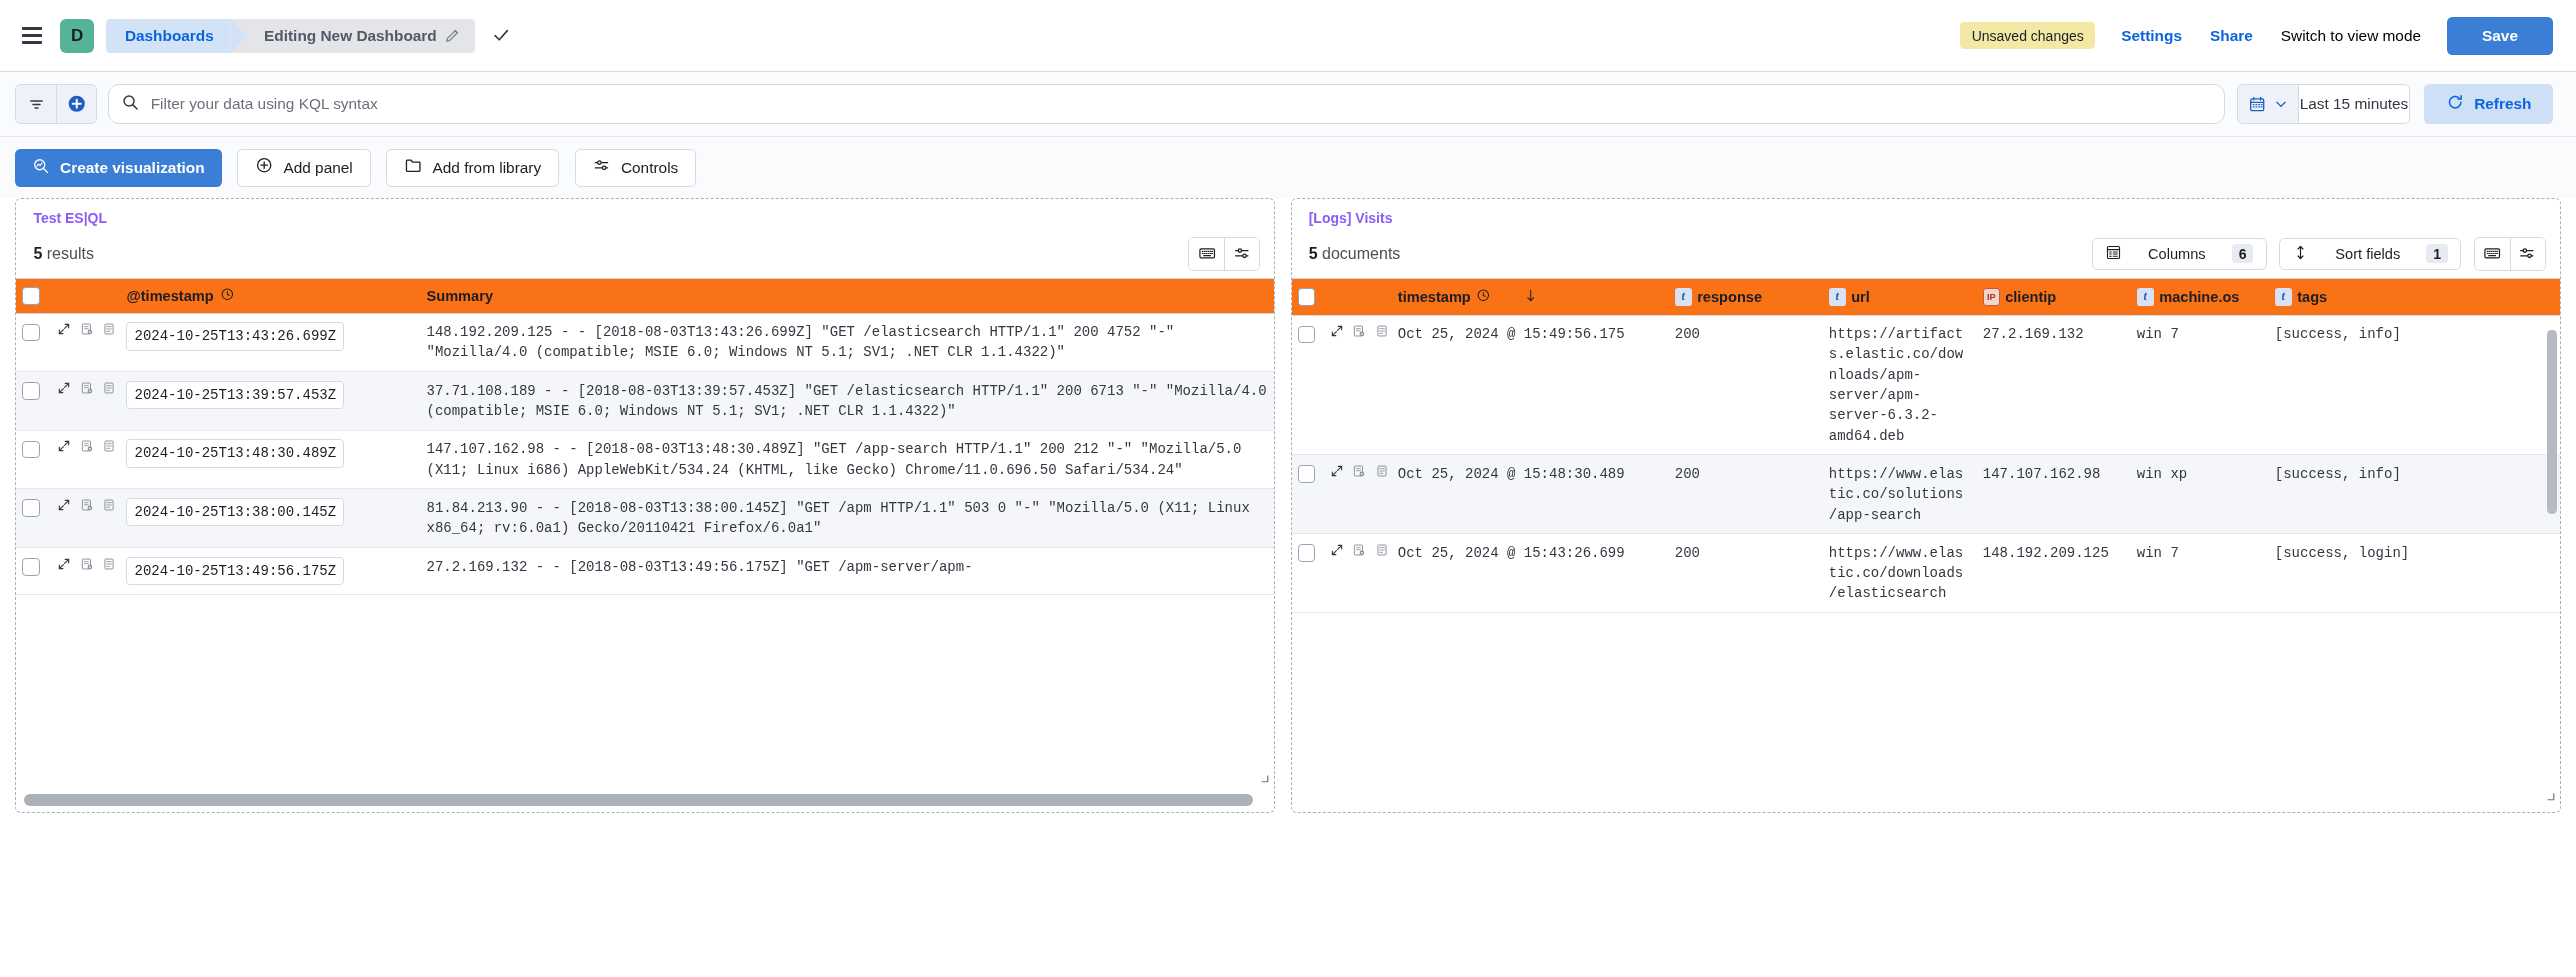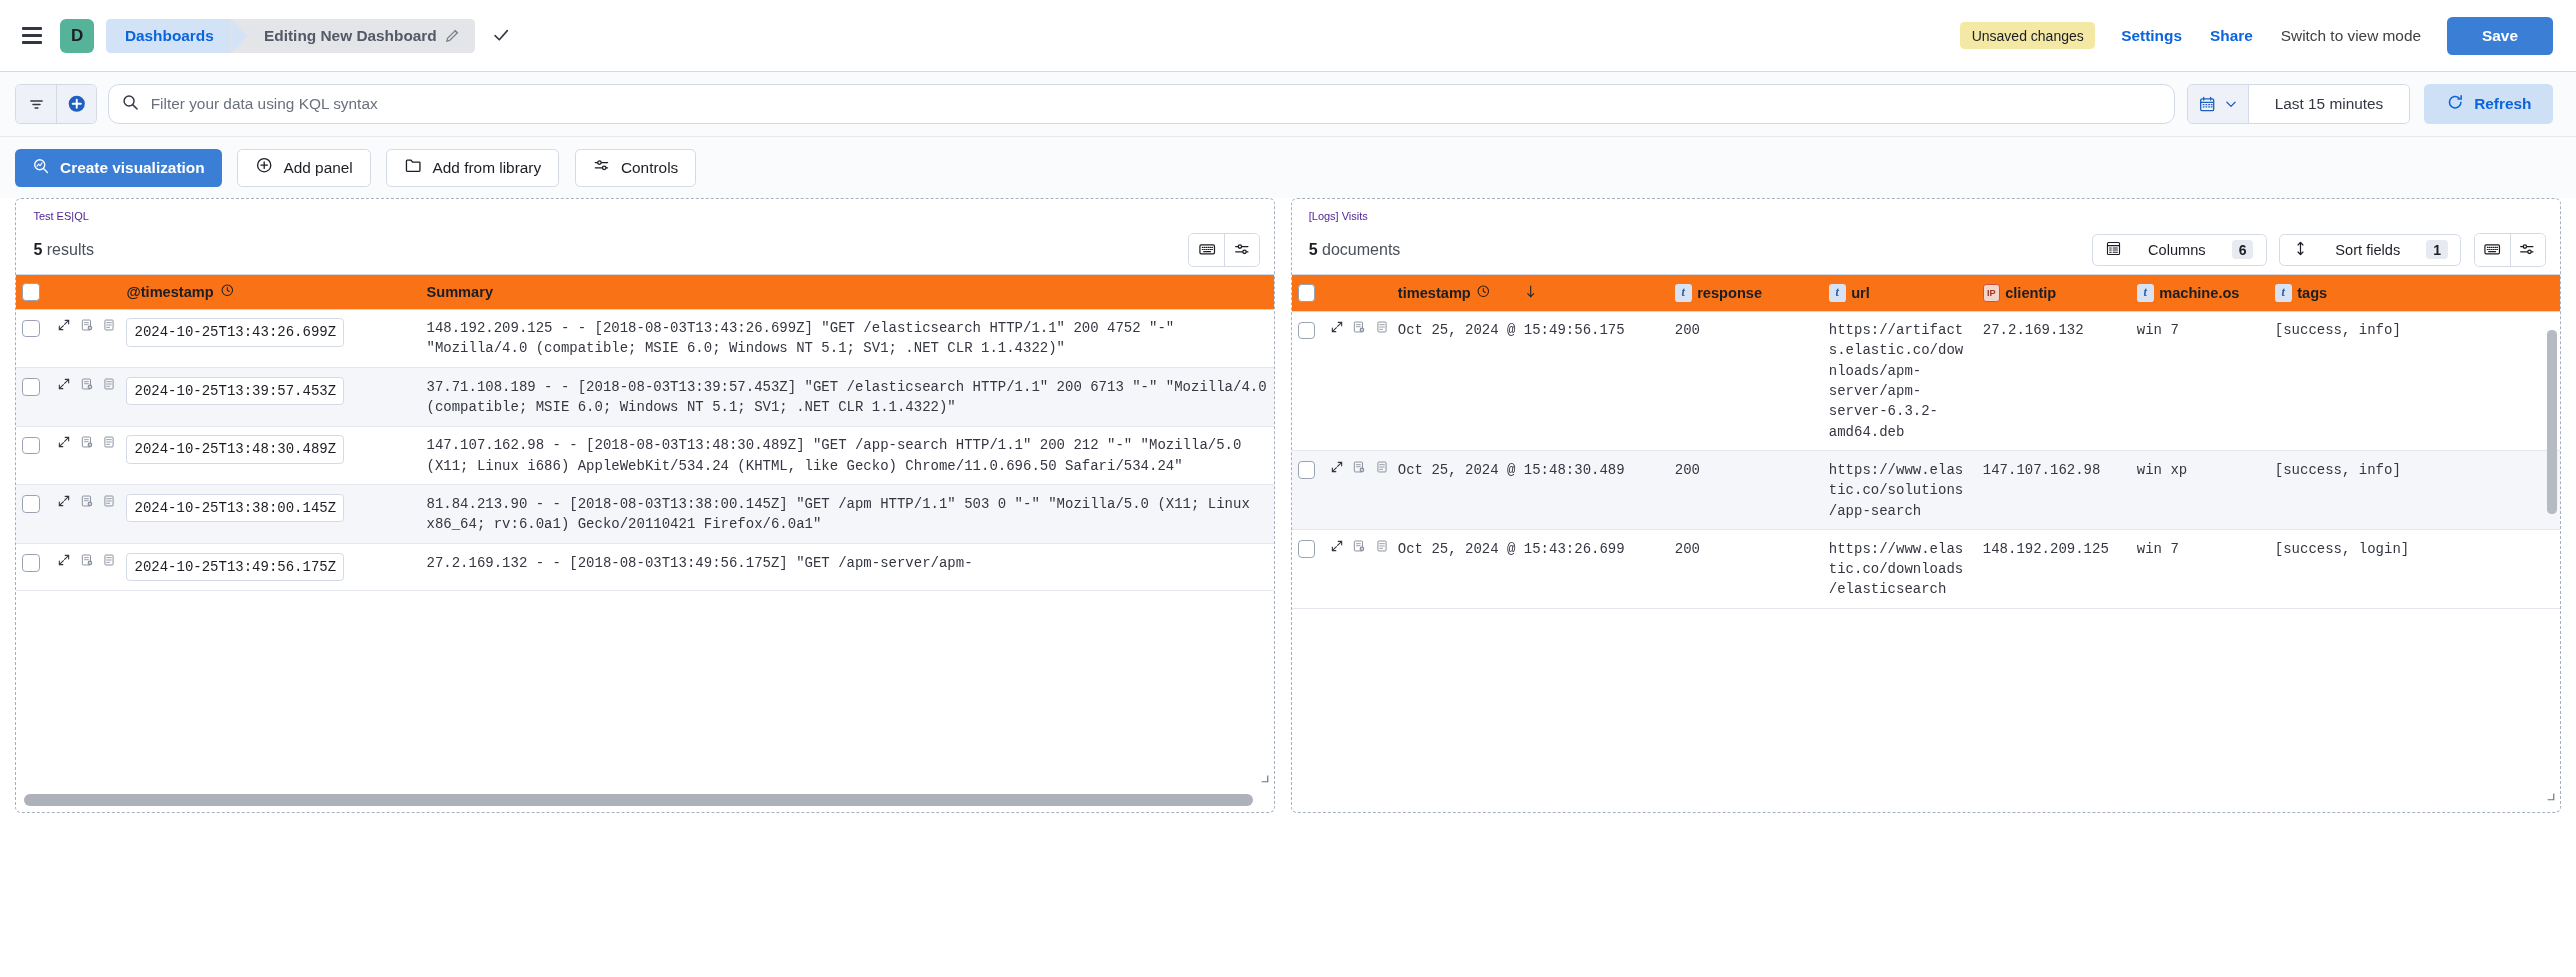--- a/index.html
+++ b/index.html
@@ -52,21 +52,21 @@
   .pencil-ic { margin-left:7.7px; display:inline-flex; }
   .check-ic { margin-left:17px; display:inline-flex; cursor:pointer; }
 
   .header-right { margin-left:auto; display:flex; align-items:center; gap:0; }
   .badge-unsaved {
     background:#F3E8A4; color:#1D1E24; font-size:14px; font-weight:400;
     border-radius:4.6px; padding:5.4px 11.5px; margin-right:26px; white-space:nowrap;
   }
   .hdr-link { font-size:15.4px; font-weight:700; color:#0B64DD; cursor:pointer;
     margin-right:28px; white-space:nowrap; }
-  .hdr-link.muted { color:#404040; font-weight:400; margin-right:26px; }
+  .hdr-link.muted { color:#000000; font-weight:400; margin-right:26px; }
   .btn-save {
     background:#3A7FD5; color:#FFFFFF; border:none; border-radius:5.4px;
     font-size:15.4px; font-weight:700; padding:10px 35px; cursor:pointer;
     font-family:"Liberation Sans", sans-serif;
   }
 
   
   .query-bar {
     height:65px; display:flex; align-items:center;
     padding:0 23px 0 15.4px; background:#FAFBFD;
@@ -83,21 +83,21 @@
     background:#FFFFFF; border:0.8px solid #D3DAE6; border-radius:11px;
     display:flex; align-items:center; padding:0 12.3px; cursor:text;
   }
   .kql-input .ph { color:#6A717D; font-size:15.4px; margin-left:10.8px; }
 
   .date-group { display:flex; height:40px; border:0.8px solid #D3DAE6;
     border-radius:5.4px; overflow:hidden; flex:none; }
   .date-cal { background:#EEF1F7; display:flex; align-items:center; gap:7px;
     padding:0 10px; cursor:pointer; border-right:0.8px solid #D3DAE6;}
   .date-val { background:#FFFFFF; display:flex; align-items:center;
-    padding:0 26px; font-size:15.4px; color:#343741; cursor:pointer; white-space:nowrap; }
+    padding:0 1px; font-size:15.4px; color:#343741; cursor:pointer; white-space:nowrap; }
   .btn-refresh {
     margin-left:14px; height:40px; background:#CEE0F5; color:#0B64DD;
     border:none; border-radius:5.4px; display:flex; align-items:center; gap:10px;
     padding:0 21.5px; font-size:15.4px; font-weight:700; cursor:pointer;
     font-family:"Liberation Sans", sans-serif; white-space:nowrap;
   }
 
   
   .action-bar { height:61px; display:flex; align-items:center; gap:15.4px;
     padding:0 15.4px; background:#FAFBFD; }
@@ -109,21 +109,21 @@
 
   
   .grid { display:flex; gap:15.4px; padding:0 15.4px; }
   .panel {
     background:#FFFFFF; border:0.8px dashed #A7B0BE; border-radius:6.1px;
     position:relative; overflow:hidden;
   }
   .panel.left  { width:1260px; height:615px; }
   .panel.right { width:1270px; height:615px; }
 
-  .panel-title { font-size:11px; font-weight:400; color:#4c1d95;
+  .panel-title { font-size:14px; font-weight:700; color:#8b5cf6;
     padding:10.8px 0 0 17px; }
   .panel-subbar { display:flex; align-items:center; padding:10.8px 14px 7.7px 17px; }
   .doc-count { font-size:16px; color:#4A5059; }
   .doc-count b { color:#1D1E24; font-weight:700; }
   .subbar-right { margin-left:auto; display:flex; align-items:center; gap:12.3px; }
   .pill-btn { height:32px; display:flex; align-items:center; gap:26px;
     padding:0 12.3px; border:0.8px solid #D3DAE6; border-radius:5.4px;
     background:#FFFFFF; font-size:14.6px; color:#1D1E24; cursor:pointer; white-space:nowrap; }
   .cnt-badge { background:#E7EAF0; border-radius:3.8px; padding:1.5px 7px;
     font-size:14px; font-weight:700; color:#1D1E24; }

